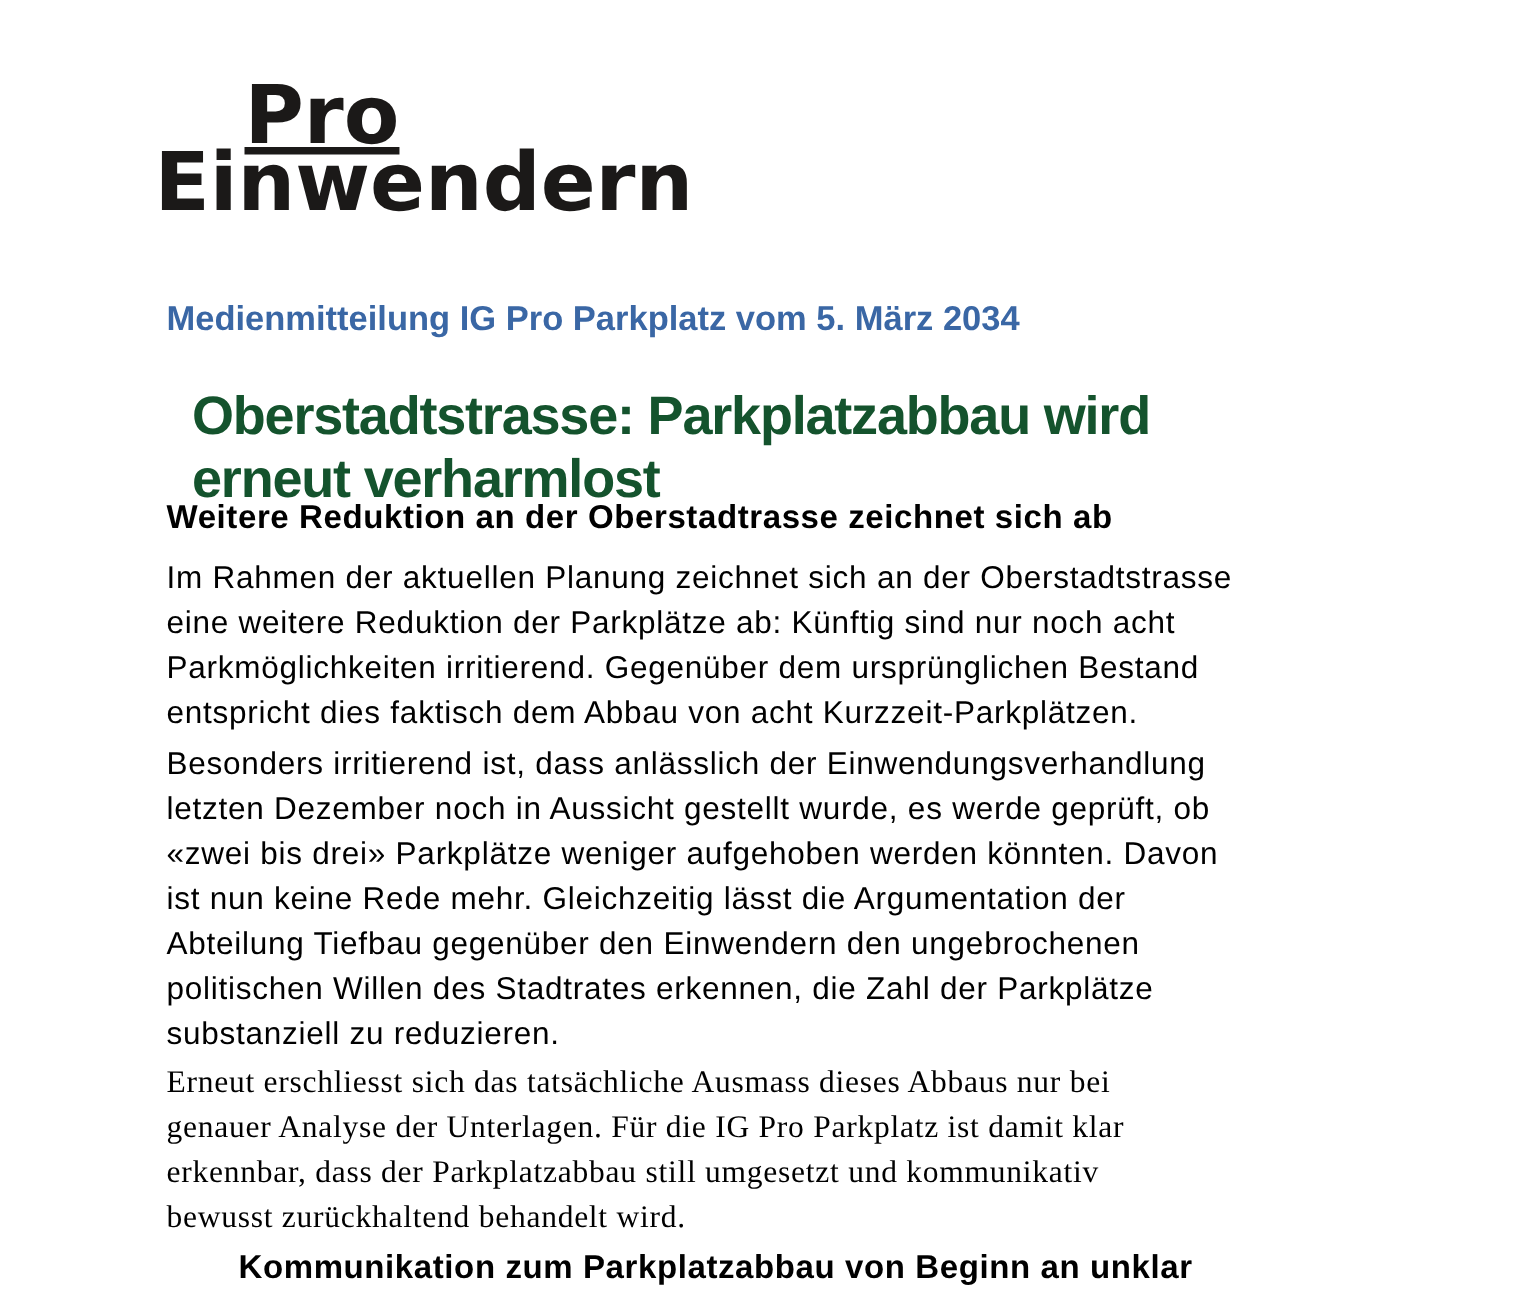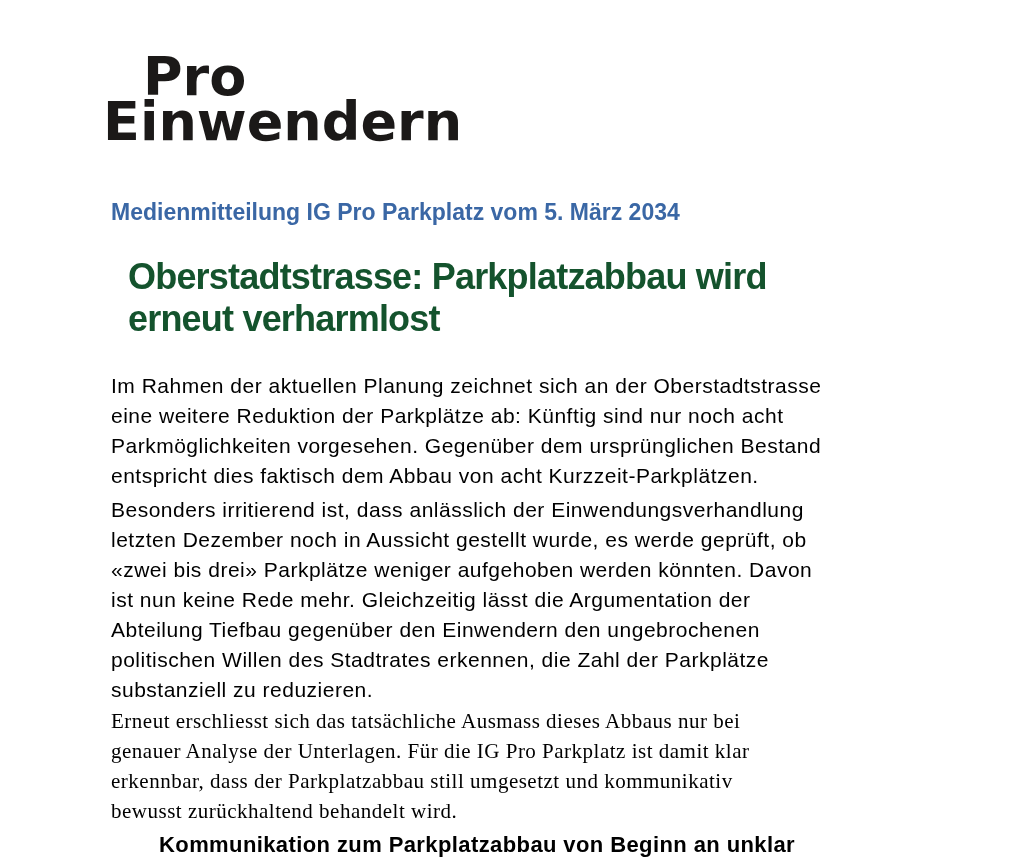--- a/index.html
+++ b/index.html
@@ -21,21 +21,21 @@
     left: 103px;
     top: 54px;
     font-family: "DejaVu Sans", sans-serif;
     font-weight: bold;
     font-size: 54px;
     line-height: 45px;
     color: #1b1918;
     letter-spacing: 0px;
     white-space: nowrap;
   }
-  .logo .line1 { margin-left: 40px; }
+  .logo .line1 { margin-left: 60px; text-decoration: underline; }
   .kicker {
     position: absolute;
     left: 111px;
     top: 199px;
     font-size: 23px;
     font-weight: bold;
     line-height: 27px;
     color: #3a67a5;
     white-space: nowrap;
   }
@@ -88,24 +88,25 @@
   <div class="logo">
     <div class="line1">Pro</div>
     <div class="line2">Einwendern</div>
   </div>
 
   <div class="kicker">Medienmitteilung IG Pro Parkplatz vom 5. März 2034</div>
 
   <h1 class="headline">Oberstadtstrasse: Parkplatzabbau wird
 erneut verharmlost</h1>
 
+  <h2 class="subhead first">Weitere Reduktion an der Oberstadtrasse zeichnet sich ab</h2>
 
   <p class="bodypara p1">Im Rahmen der aktuellen Planung zeichnet sich an der Oberstadtstrasse
 eine weitere Reduktion der Parkplätze ab: Künftig sind nur noch acht
-Parkmöglichkeiten vorgesehen. Gegenüber dem ursprünglichen Bestand
+Parkmöglichkeiten irritierend. Gegenüber dem ursprünglichen Bestand
 entspricht dies faktisch dem Abbau von acht Kurzzeit-Parkplätzen.</p>
 
   <p class="bodypara p2">Besonders irritierend ist, dass anlässlich der Einwendungsverhandlung
 letzten Dezember noch in Aussicht gestellt wurde, es werde geprüft, ob
 «zwei bis drei» Parkplätze weniger aufgehoben werden könnten. Davon
 ist nun keine Rede mehr. Gleichzeitig lässt die Argumentation der
 Abteilung Tiefbau gegenüber den Einwendern den ungebrochenen
 politischen Willen des Stadtrates erkennen, die Zahl der Parkplätze
 substanziell zu reduzieren.</p>
 

